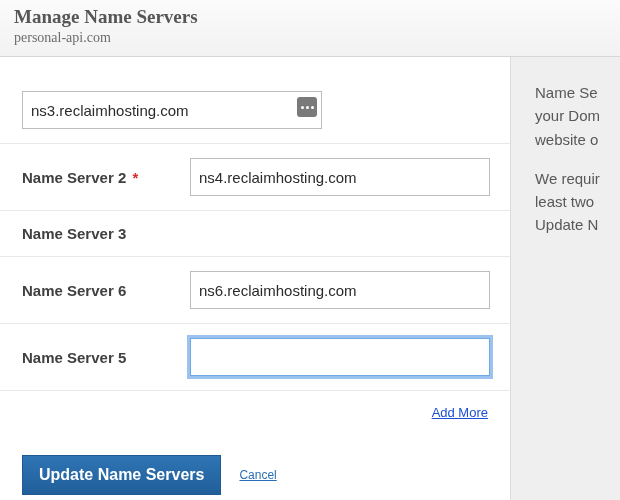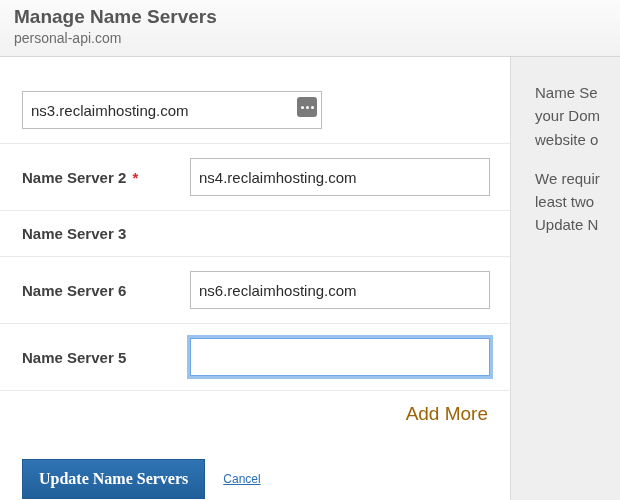--- a/index.html
+++ b/index.html
@@ -7,20 +7,21 @@
       font-family: Arial, Helvetica, sans-serif;
       width: 620px;
       height: 500px;
       background: #ffffff;
       overflow: hidden;
     }
     .header {
       padding: 6px 8px 10px 14px;
       border-bottom: 1px solid #d6d6d6;
       background: linear-gradient(#fbfbfb, #f2f2f2);
+      font-family: Liberation Serif, serif;
     }
     .header h1 {
       font-size: 19px;
       font-weight: bold;
       color: #565656;
       margin-bottom: 2px;
     }
     .header .domain {
       font-size: 14px;
       color: #6c6c6c;
@@ -94,39 +95,40 @@
     }
     .pw-dots { display:flex; gap:2px; }
     .pw-dots span {
       width:3px; height:3px; background:#fff; border-radius:50%;
     }
     .add-more-row {
       text-align: right;
       padding: 12px 22px 10px 0;
     }
     .add-more-row a {
-      color: #a16207;
-      font-size: 19px;
+      color: #1d4ed8;
+      font-size: 13px;
+      text-decoration: underline;
       cursor: pointer;
     }
     .actions {
       padding: 24px 0 0 22px;
       display: flex;
       align-items: center;
       gap: 18px;
     }
     .btn-primary {
       background: linear-gradient(#2f74b4, #205f9a);
       color: #fff;
       font-size: 16px;
       font-weight: bold;
       border: 1px solid #1f5a92;
       padding: 10px 16px;
       cursor: pointer;
-      font-family: Liberation Serif, serif;
+      font-family: Liberation Sans, sans-serif;
     }
     .link-cancel {
       color: #2b6eb6;
       font-size: 12px;
       text-decoration: underline;
       cursor: pointer;
     }
   </style>
 </head>
 <body>

